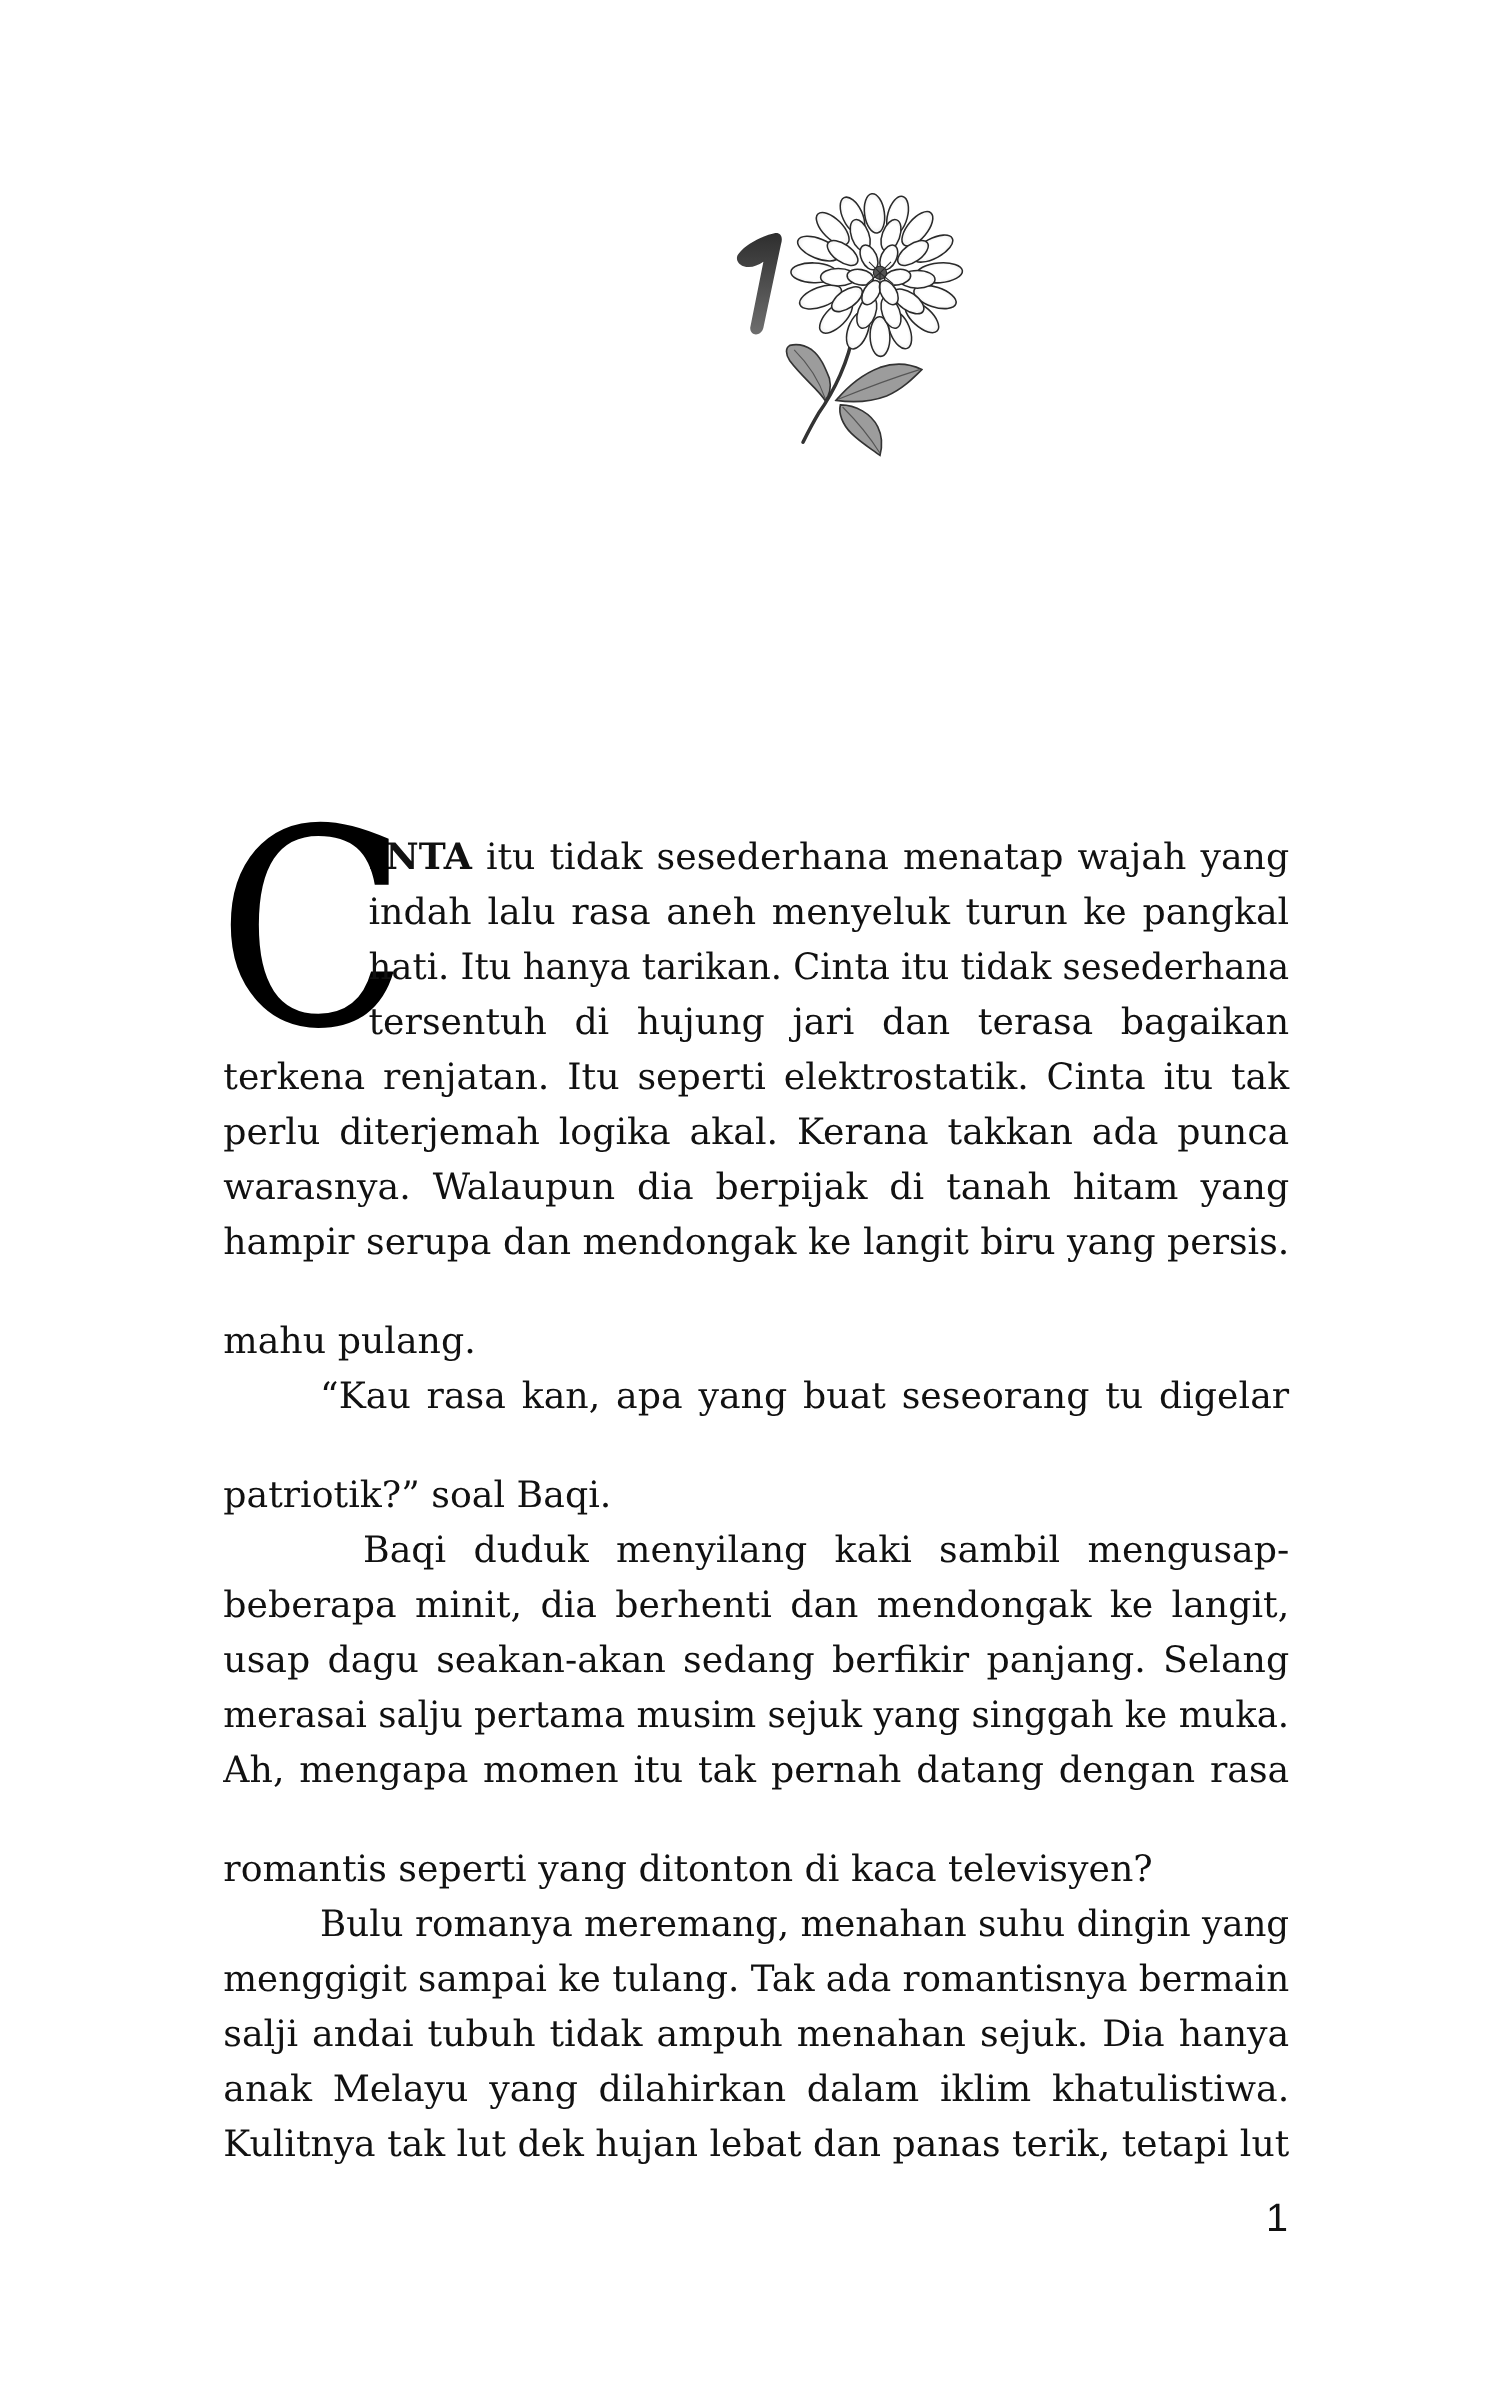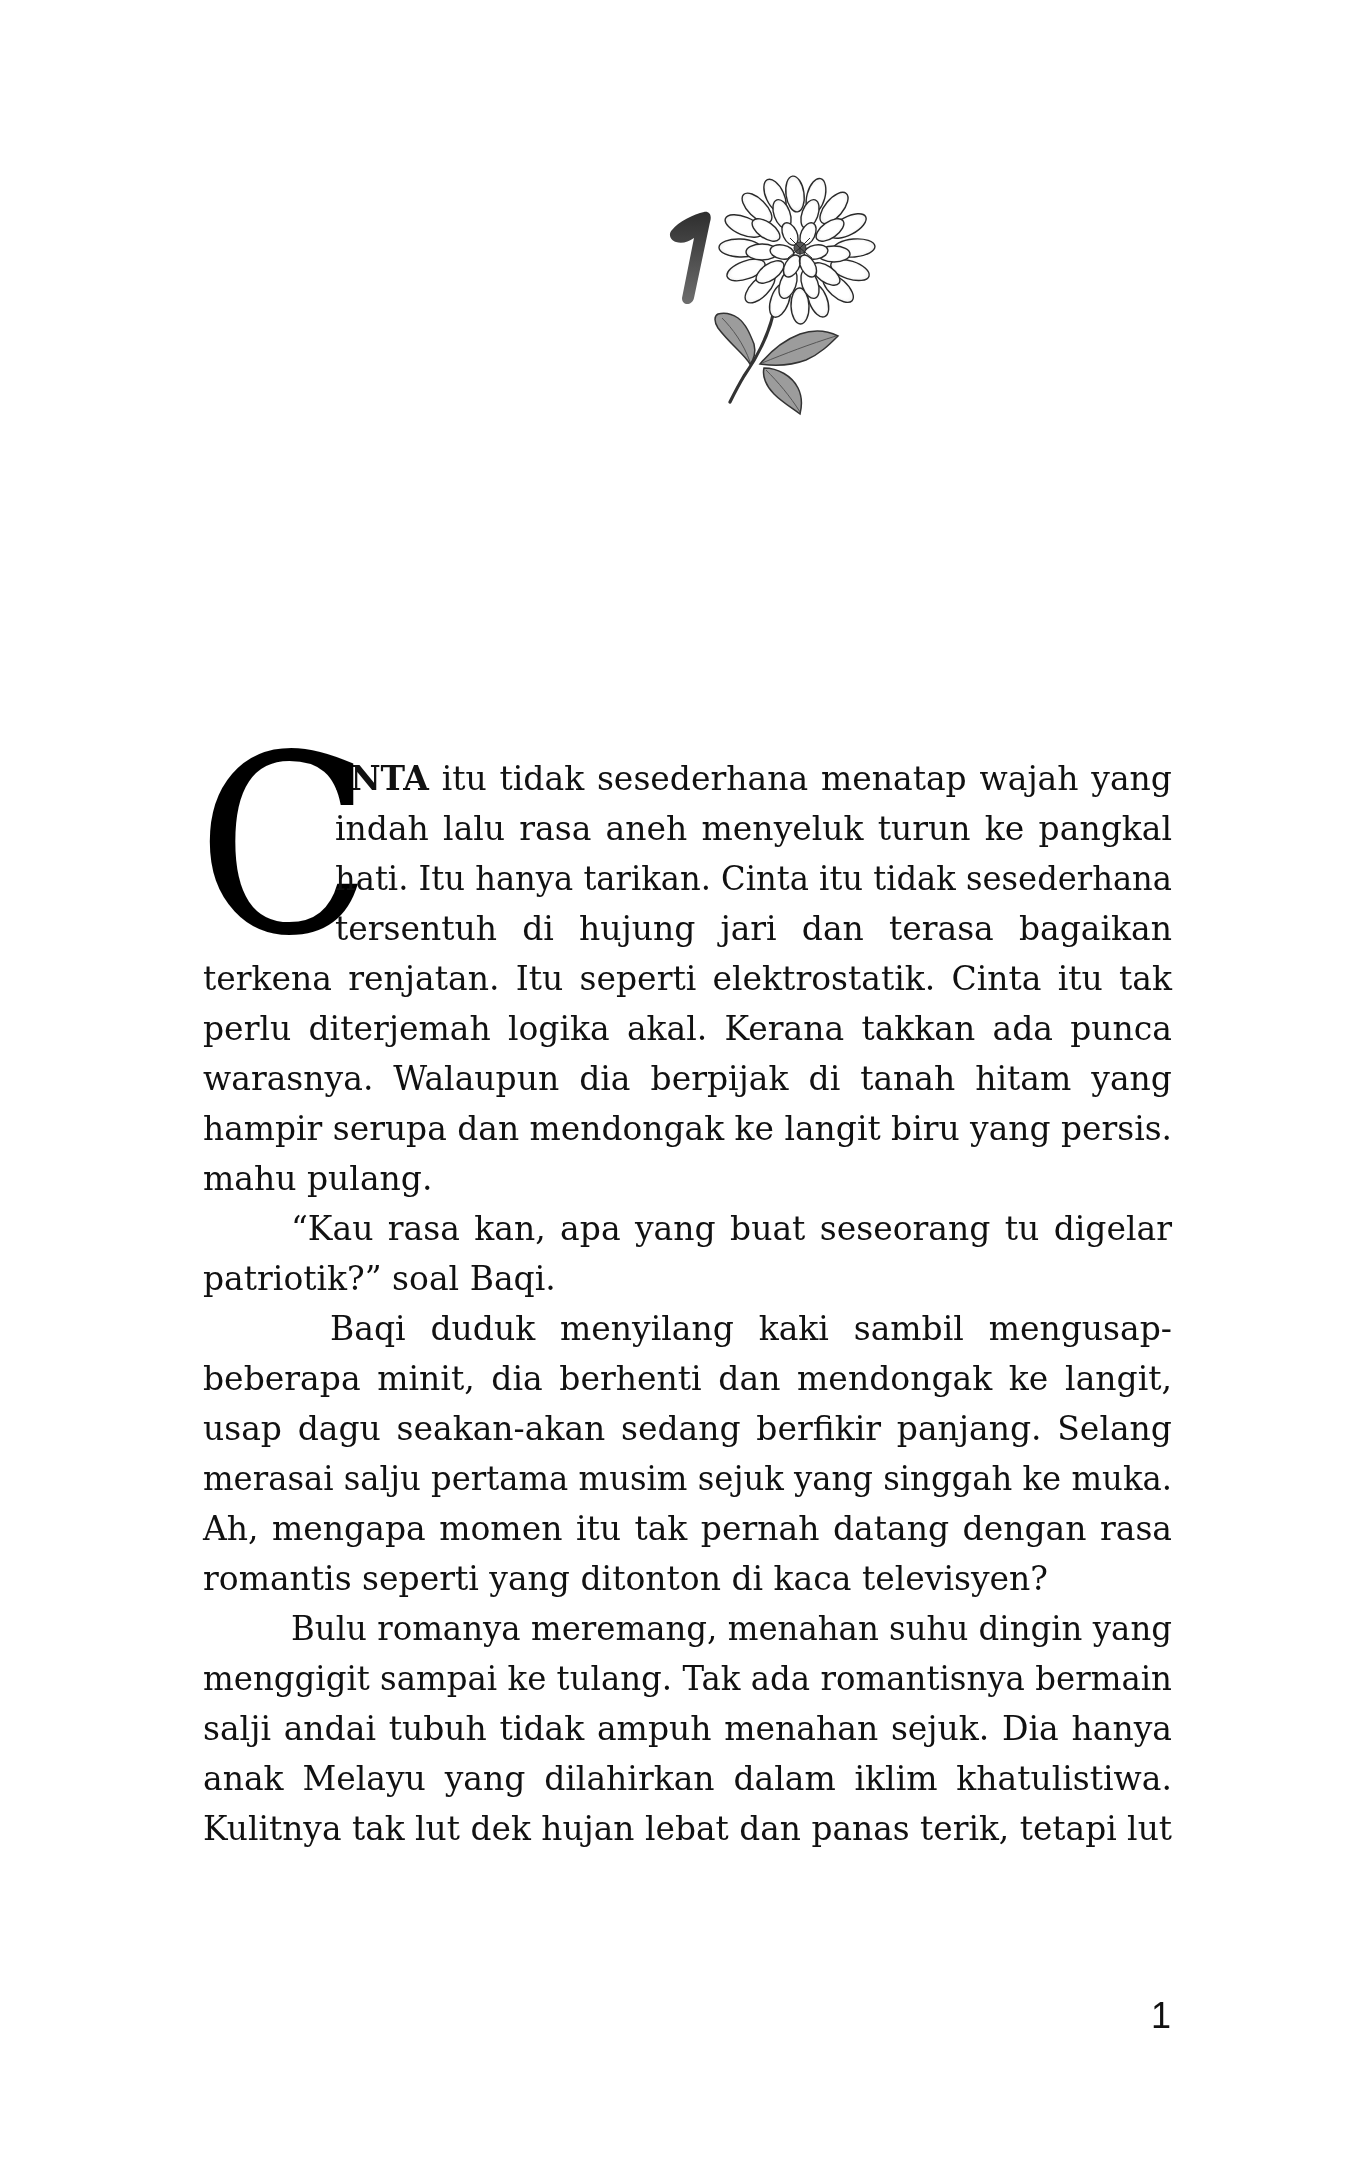--- a/index.html
+++ b/index.html
@@ -67,20 +67,21 @@
     display: block;
     height: 50px;
     white-space: nowrap;
     overflow: visible;
     text-align: justify;
     text-align-last: justify;
     word-spacing: 0px;
   }
   .line.last {
     text-align-last: left;
+    margin-top: 40px;
   }
   .line.capline {
     margin-left: 132px;
   }
   .line.indent {
     padding-left: 88px;
   }
   .line .inner {
     display: block;
     white-space: normal;

